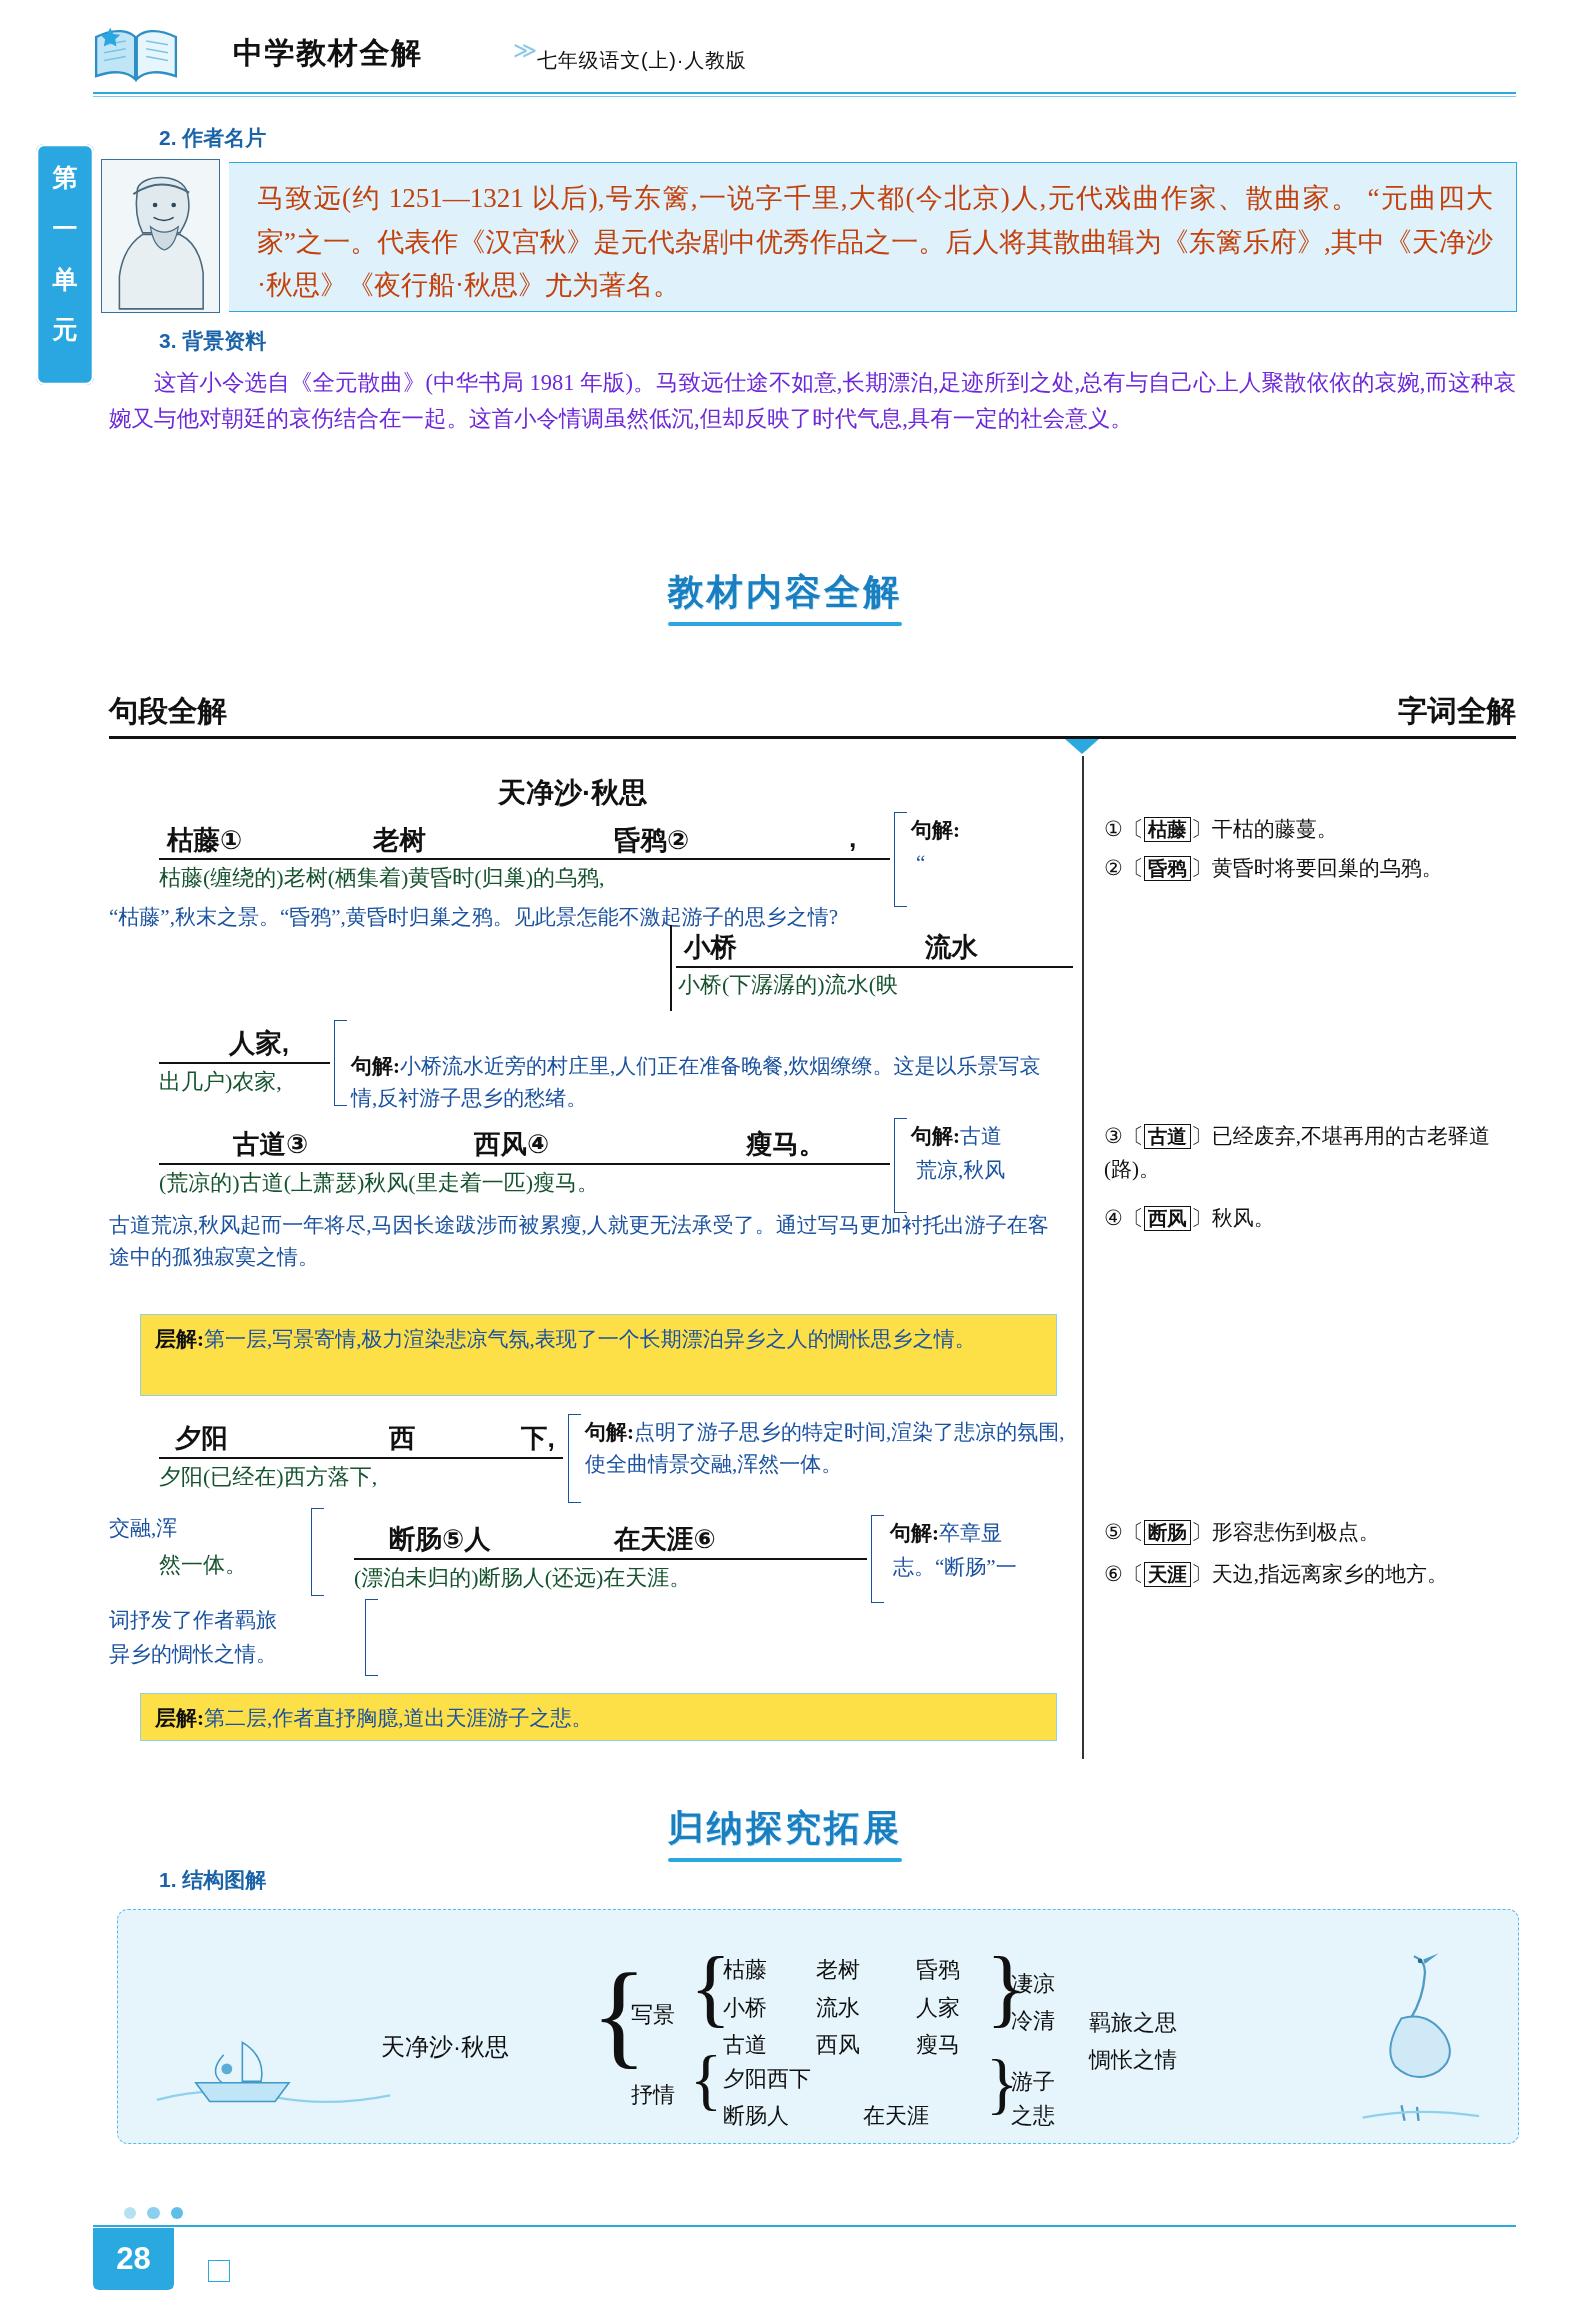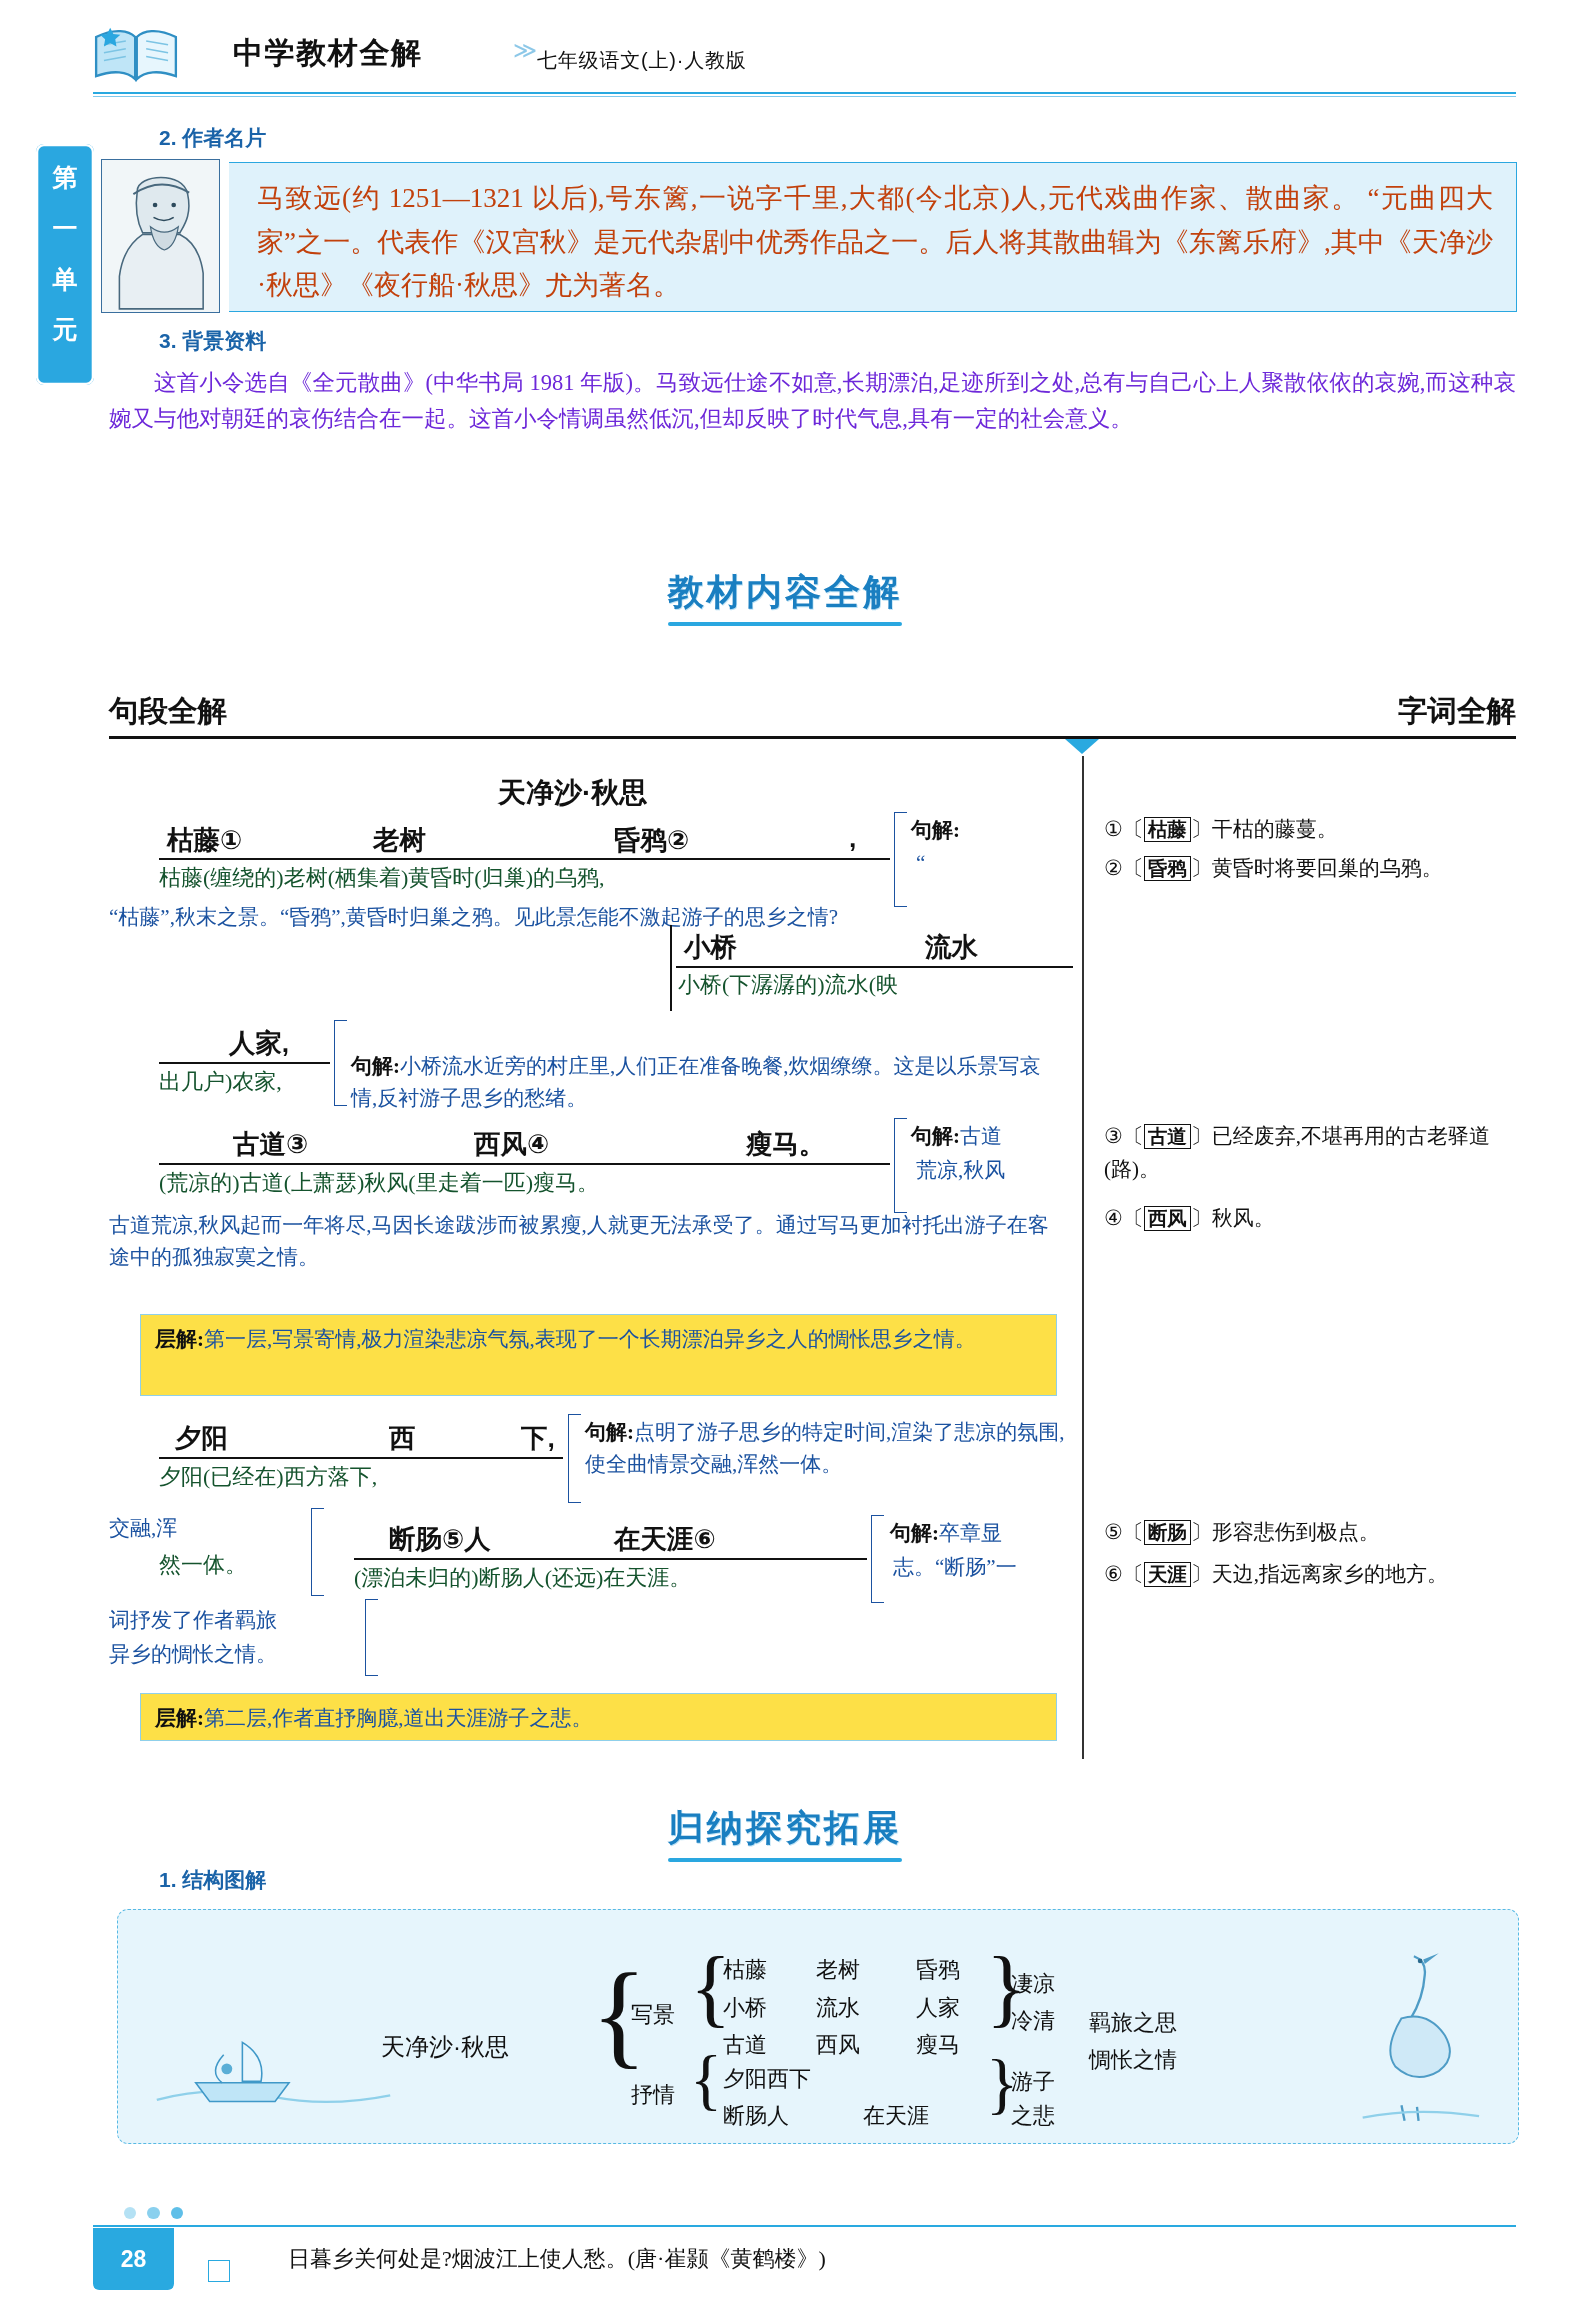--- a/index.html
+++ b/index.html
@@ -155,21 +155,21 @@
   .dbrace{
     position:absolute;color:#111;font-size:23px;
   }
   
   .footer-rule{
     position:absolute;left:93px;top:2225px;width:1423px;height:2.3px;background:#29a9e0;
   }
   .page-num{
     position:absolute;left:93px;top:2228px;width:81px;height:62px;
     background:#29a9e0;border-radius:0 0 6.2px 6.2px;
-    color:#fff;font-size:23px;font-weight:bold;text-align:center;line-height:62px;
+    color:#fff;font-size:31px;font-weight:bold;text-align:center;line-height:62px;
     font-family:"Liberation Sans","DejaVu Sans",sans-serif;
   }
   .footer-quote{
     position:absolute;left:288px;top:2244px;font-size:22px;color:#111;
   }
   .dots{
     position:absolute;left:124px;top:2207px;
   }
   .dots i{
     display:inline-block;width:12.4px;height:12.4px;border-radius:50%;
@@ -393,16 +393,15 @@
   <div class="diagram-text" style="left:1011px;top:2065px;">游子</div>
   <div class="diagram-text" style="left:1011px;top:2099px;">之悲</div>
 
   <div class="diagram-text" style="left:1089px;top:2006px;">羁旅之思</div>
   <div class="diagram-text" style="left:1089px;top:2043px;">惆怅之情</div>
 
   <div class="dots"><i></i><i></i><i></i></div>
   <div class="footer-rule"></div>
   <div class="page-num">28</div>
   <div class="sq"></div>
-  <div class="footer-quote">日暮乡关何处是?烟波江上使人愁。(唐·崔颢《黄鹤楼》)</div>
 
 </div>
 
 
 </body></html>

